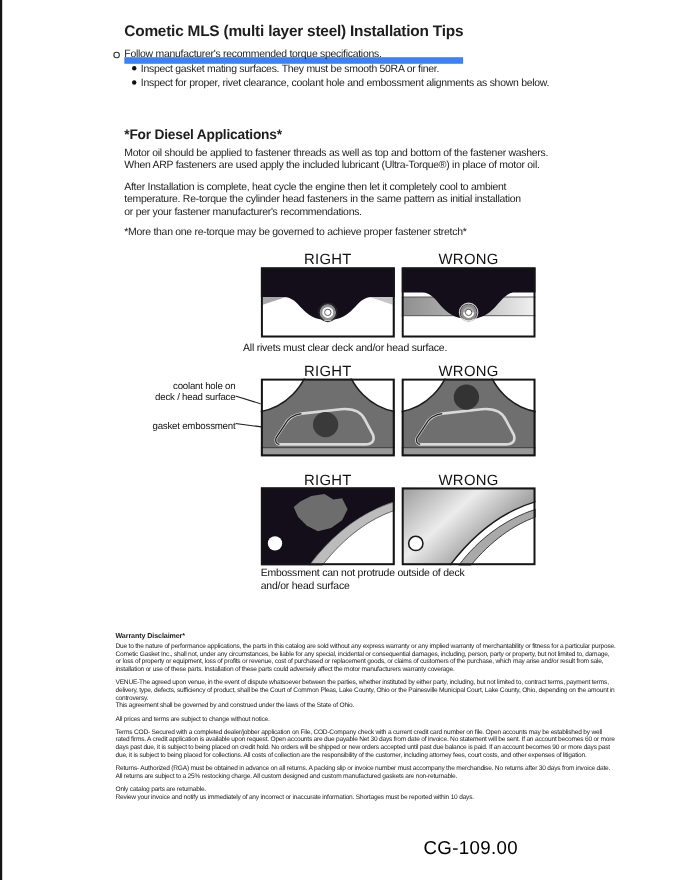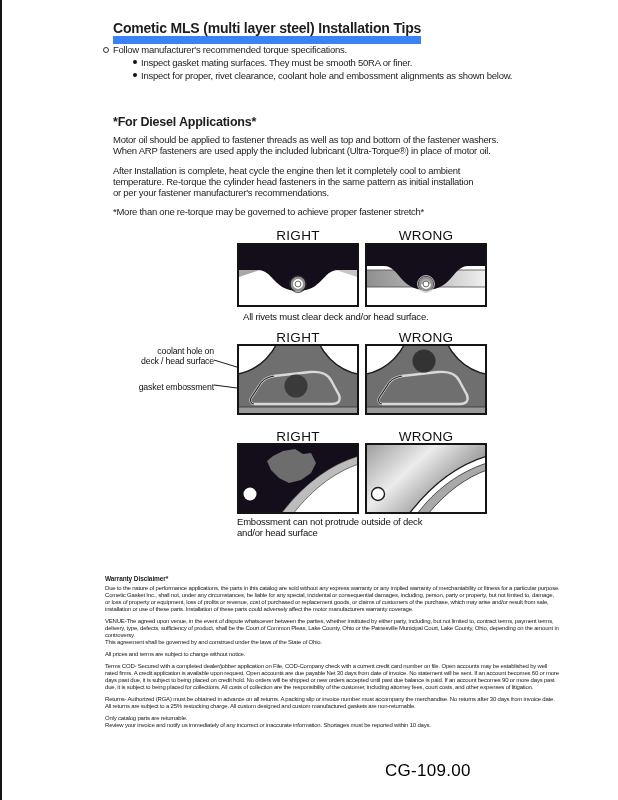--- a/index.html
+++ b/index.html
@@ -9,26 +9,26 @@
     background:#fff;
     font-family:"Liberation Sans", sans-serif;
     color:#1d1d1d;
     overflow:hidden;
   }
   .abs{position:absolute;}
   .edge-line{left:0;top:0;width:2px;height:800px;background:#151515;}
   .doc-title{
     left:113px;top:20px;
     font-size:14px;font-weight:bold;letter-spacing:-0.2px;
-    border-bottom:8px solid #3b82f6;padding-bottom:0;
+    border-bottom:6px solid #3b82f6;padding-bottom:16px;
     white-space:nowrap;
   }
   .tips{left:103px;top:43px;width:500px;font-size:9.5px;letter-spacing:-0.25px;}
   .tip-line{display:flex;align-items:flex-start;line-height:13px;text-align:center;}
-  .tip-line.sub{margin-left:30px;}
+  .tip-line.sub{margin-left:17px;}
   .mk-circle{
     flex:0 0 auto;width:4px;height:4px;border:1px solid #333;border-radius:50%;
     margin:4px 4px 0 0;background:#fff;
   }
   .mk-dot{
     flex:0 0 auto;width:4px;height:4px;border-radius:50%;
     margin:4px 4px 0 0;background:#111;
   }
   .sec-head{left:113px;top:115px;font-size:12.5px;font-weight:bold;letter-spacing:-0.2px;}
   .para{
@@ -128,21 +128,21 @@
       <path d="M0,0 H122 V23 H103 C88,23 87,47 61,47 C35,47 34,23 19,23 H0 Z" fill="#140e1a"></path>
       <circle cx="61" cy="41" r="8.4" fill="none" stroke="#cfcfcf" stroke-width="1"></circle>
       <circle cx="61" cy="41" r="7" fill="#ffffff"></circle>
       <rect x="52" y="33" width="18" height="8" fill="#aeaeae" clip-path="url(#rivclip)"></rect>
       <circle cx="61" cy="41" r="6.2" fill="none" stroke="#8f8f8f" stroke-width="2.4"></circle>
       <circle cx="61" cy="41" r="2.9" fill="#ffffff" stroke="#5a5a5a" stroke-width="0.9"></circle>
       <rect x="1" y="1" width="120" height="62" fill="none" stroke="#141414" stroke-width="2"></rect>
     </svg>
   </div>
 
-  <div class="abs dg-caption" style="left:243px;top:311px;width:260px">All rivets must clear deck and/or head surface.</div>
+  <div class="abs dg-caption" style="left:221px;top:311px;width:260px">All rivets must clear deck and/or head surface.</div>
 
   <div class="abs dg-label box-l" style="top:330px">RIGHT</div>
   <div class="abs dg-label box-r" style="top:330px">WRONG</div>
 
   <div class="abs side-label" style="left:108px;top:346px;width:106px">coolant hole on
 deck / head surface</div>
   <div class="abs side-label" style="left:102px;top:382px;width:112px">gasket embossment</div>
 
   <div class="abs" style="left:214px;top:352px">
     <svg width="86" height="44" viewBox="0 0 86 44">

